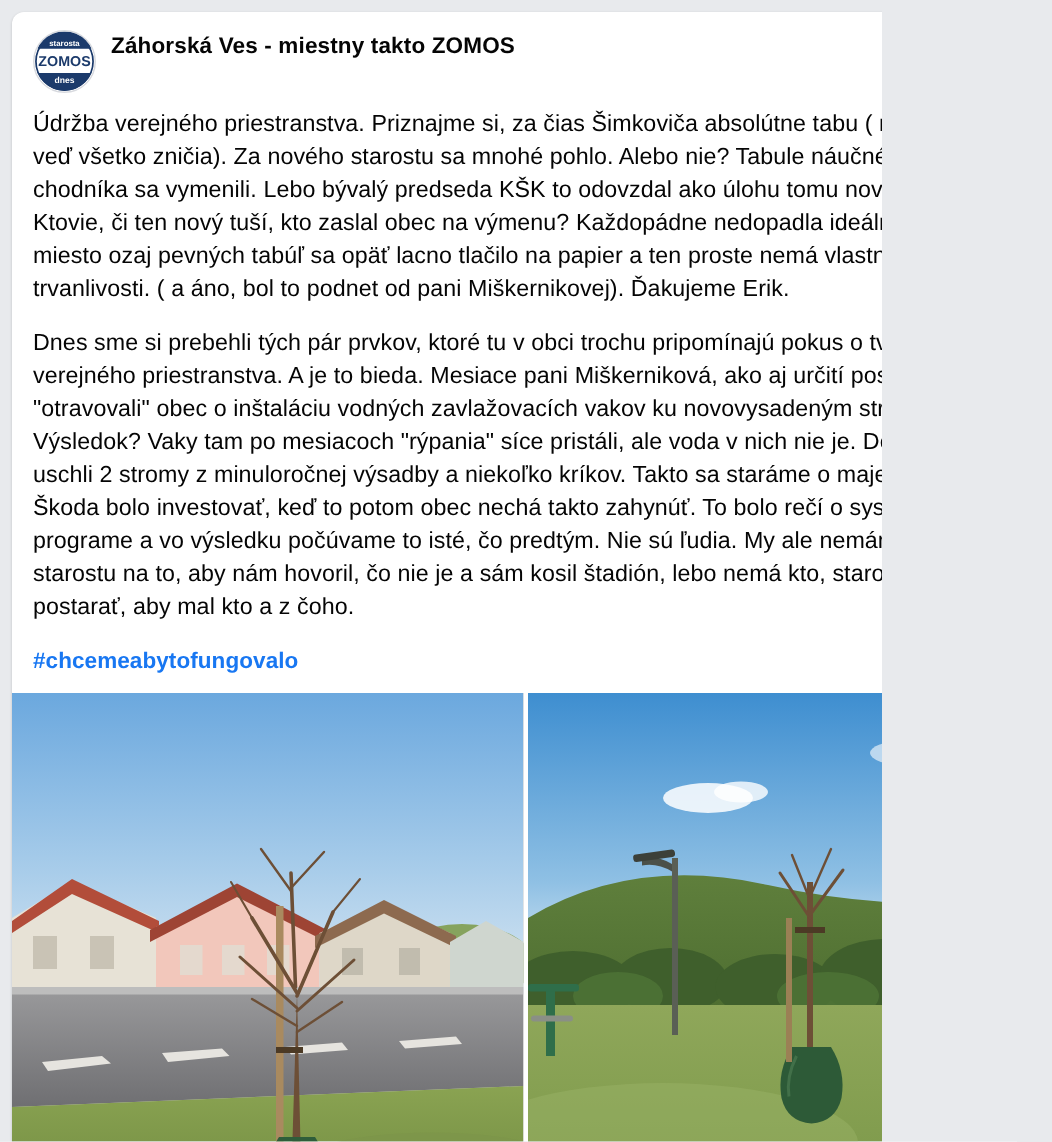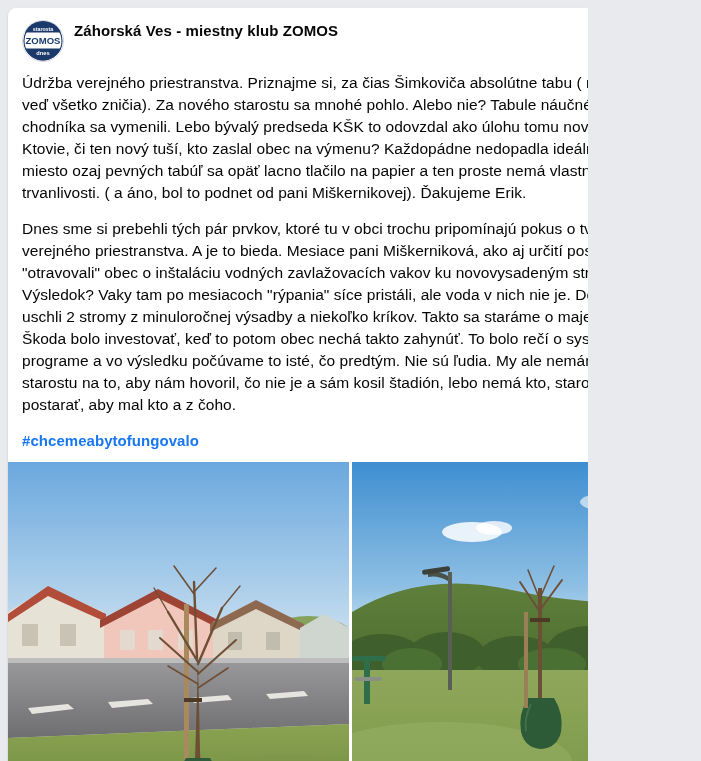--- a/index.html
+++ b/index.html
@@ -135,21 +135,21 @@
           <path d="M2 12 A20 20 0 0 1 40 12 Z" fill="#1b3a6b"></path>
           <text x="21" y="10" font-family="Liberation Sans, sans-serif" font-size="5.5" fill="#ffffff" text-anchor="middle" font-weight="bold">starosta</text>
           <rect x="3" y="14.5" width="36" height="12" fill="#ffffff"></rect>
           <text x="21" y="24" font-family="Liberation Sans, sans-serif" font-size="10" fill="#1b3a6b" text-anchor="middle" font-weight="bold">ZOMOS</text>
           <path d="M2.5 29 A20 20 0 0 0 39.5 29 Z" fill="#1b3a6b"></path>
           <text x="21" y="36" font-family="Liberation Sans, sans-serif" font-size="6" fill="#ffffff" text-anchor="middle" font-weight="bold">dnes</text>
         </svg>
       </div>
 
       <div class="header-text">
-        <div class="page-title">Záhorská Ves - miestny klub ZOMOS</div>
+        <div class="page-title">Záhorská Ves - miestny takto ZOMOS</div>
       </div>
 
       <div class="more-btn" title="">
         <span></span>
         <span></span>
         <span></span>
       </div>
     </div>
 
     <div class="post-body">

